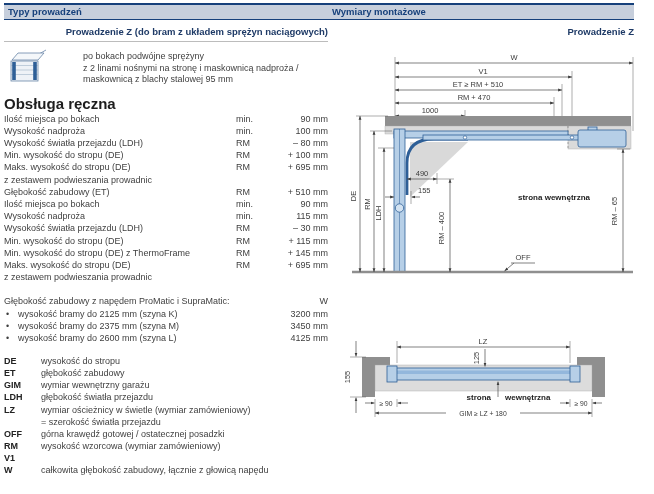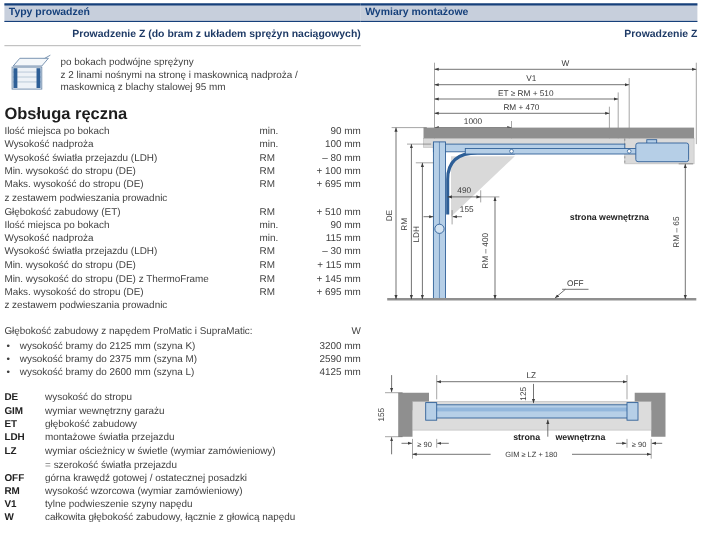--- a/index.html
+++ b/index.html
@@ -6,21 +6,21 @@
   .page{position:relative;width:654px;height:494px;background:#fff;overflow:hidden;
         font-family:"Liberation Sans",sans-serif;color:#3f3f3f;}
   .col{position:absolute;top:3px;}
   .col-left{left:4px;width:324px;}
   .col-right{left:328px;width:306px;}
   .hdr{background:#c7cfdc;border-top:2px solid #16407b;border-bottom:1px solid #16407b;
        color:#16407b;font-weight:bold;font-size:9.5px;padding:1px 4px 2px 4px;}
   .sub{font-weight:bold;font-size:9.5px;color:#1e3a66;margin-top:6px;text-align:right;}
   .sub-left{border-bottom:1px solid #bcbcbc;padding-bottom:4px;}
   .intro{display:flex;gap:9px;margin:7px 0 4px 0;font-size:9px;line-height:11.5px;}
-  .intro .txt{white-space:pre-line;padding-top:2px;}
+  .intro .txt{white-space:pre-line;padding-top:2px;margin-left:28px;}
   .sec-h{font-size:15px;font-weight:bold;color:#1d1d1d;margin:9px 0 1px 0;}
   .spec-row{display:flex;font-size:9px;line-height:12.2px;}
   .spec-row .lab{flex:1;}
   .spec-row .ref{width:34px;padding-left:24px;}
   .spec-row .val{width:58px;text-align:right;}
   .depth-head{display:flex;font-size:9px;line-height:12.2px;margin-top:12px;}
   .depth-head .t{flex:1;}
   .depth-head .w{width:58px;text-align:right;}
   .depth-row{display:flex;font-size:9px;line-height:12.2px;}
   .depth-row .b{width:12px;padding-left:2px;}
@@ -146,62 +146,61 @@
     </div>
     <div>
       <div class="depth-row">
           <span class="b">•</span>
           <span class="lab">wysokość bramy do 2125 mm (szyna K)</span>
           <span class="val">3200 mm</span>
         </div>
       <div class="depth-row">
           <span class="b">•</span>
           <span class="lab">wysokość bramy do 2375 mm (szyna M)</span>
-          <span class="val">2590 mm</span>
+          <span class="val">3450 mm</span>
         </div>
       <div class="depth-row">
           <span class="b">•</span>
           <span class="lab">wysokość bramy do 2600 mm (szyna L)</span>
           <span class="val">4125 mm</span>
         </div>
     </div>
 
     <div class="legend">
       <div class="leg-row">
           <span class="term">DE</span>
           <span class="def">wysokość do stropu</span>
         </div>
       <div class="leg-row">
+          <span class="term">ET</span>
+          <span class="def">głębokość zabudowy</span>
+        </div>
+      <div class="leg-row">
           <span class="term">GIM</span>
           <span class="def">wymiar wewnętrzny garażu</span>
         </div>
       <div class="leg-row">
-          <span class="term">ET</span>
-          <span class="def">głębokość zabudowy</span>
-        </div>
-      <div class="leg-row">
           <span class="term">LDH</span>
-          <span class="def">montażowe światła przejazdu</span>
+          <span class="def">głębokość światła przejazdu</span>
         </div>
       <div class="leg-row">
           <span class="term">LZ</span>
           <span class="def">wymiar ościeżnicy w świetle (wymiar zamówieniowy)
 = szerokość światła przejazdu</span>
         </div>
       <div class="leg-row">
           <span class="term">OFF</span>
           <span class="def">górna krawędź gotowej / ostatecznej posadzki</span>
         </div>
       <div class="leg-row">
           <span class="term">RM</span>
           <span class="def">wysokość wzorcowa (wymiar zamówieniowy)</span>
         </div>
       <div class="leg-row">
           <span class="term">V1</span>
-          <span class="def">tylne podwieszenie szyny napędu</span>
         </div>
       <div class="leg-row">
           <span class="term">W</span>
           <span class="def">całkowita głębokość zabudowy, łącznie z głowicą napędu</span>
         </div>
     </div>
   </div>
 
   <div class="col col-right">
     <div class="hdr">Wymiary montażowe</div>

